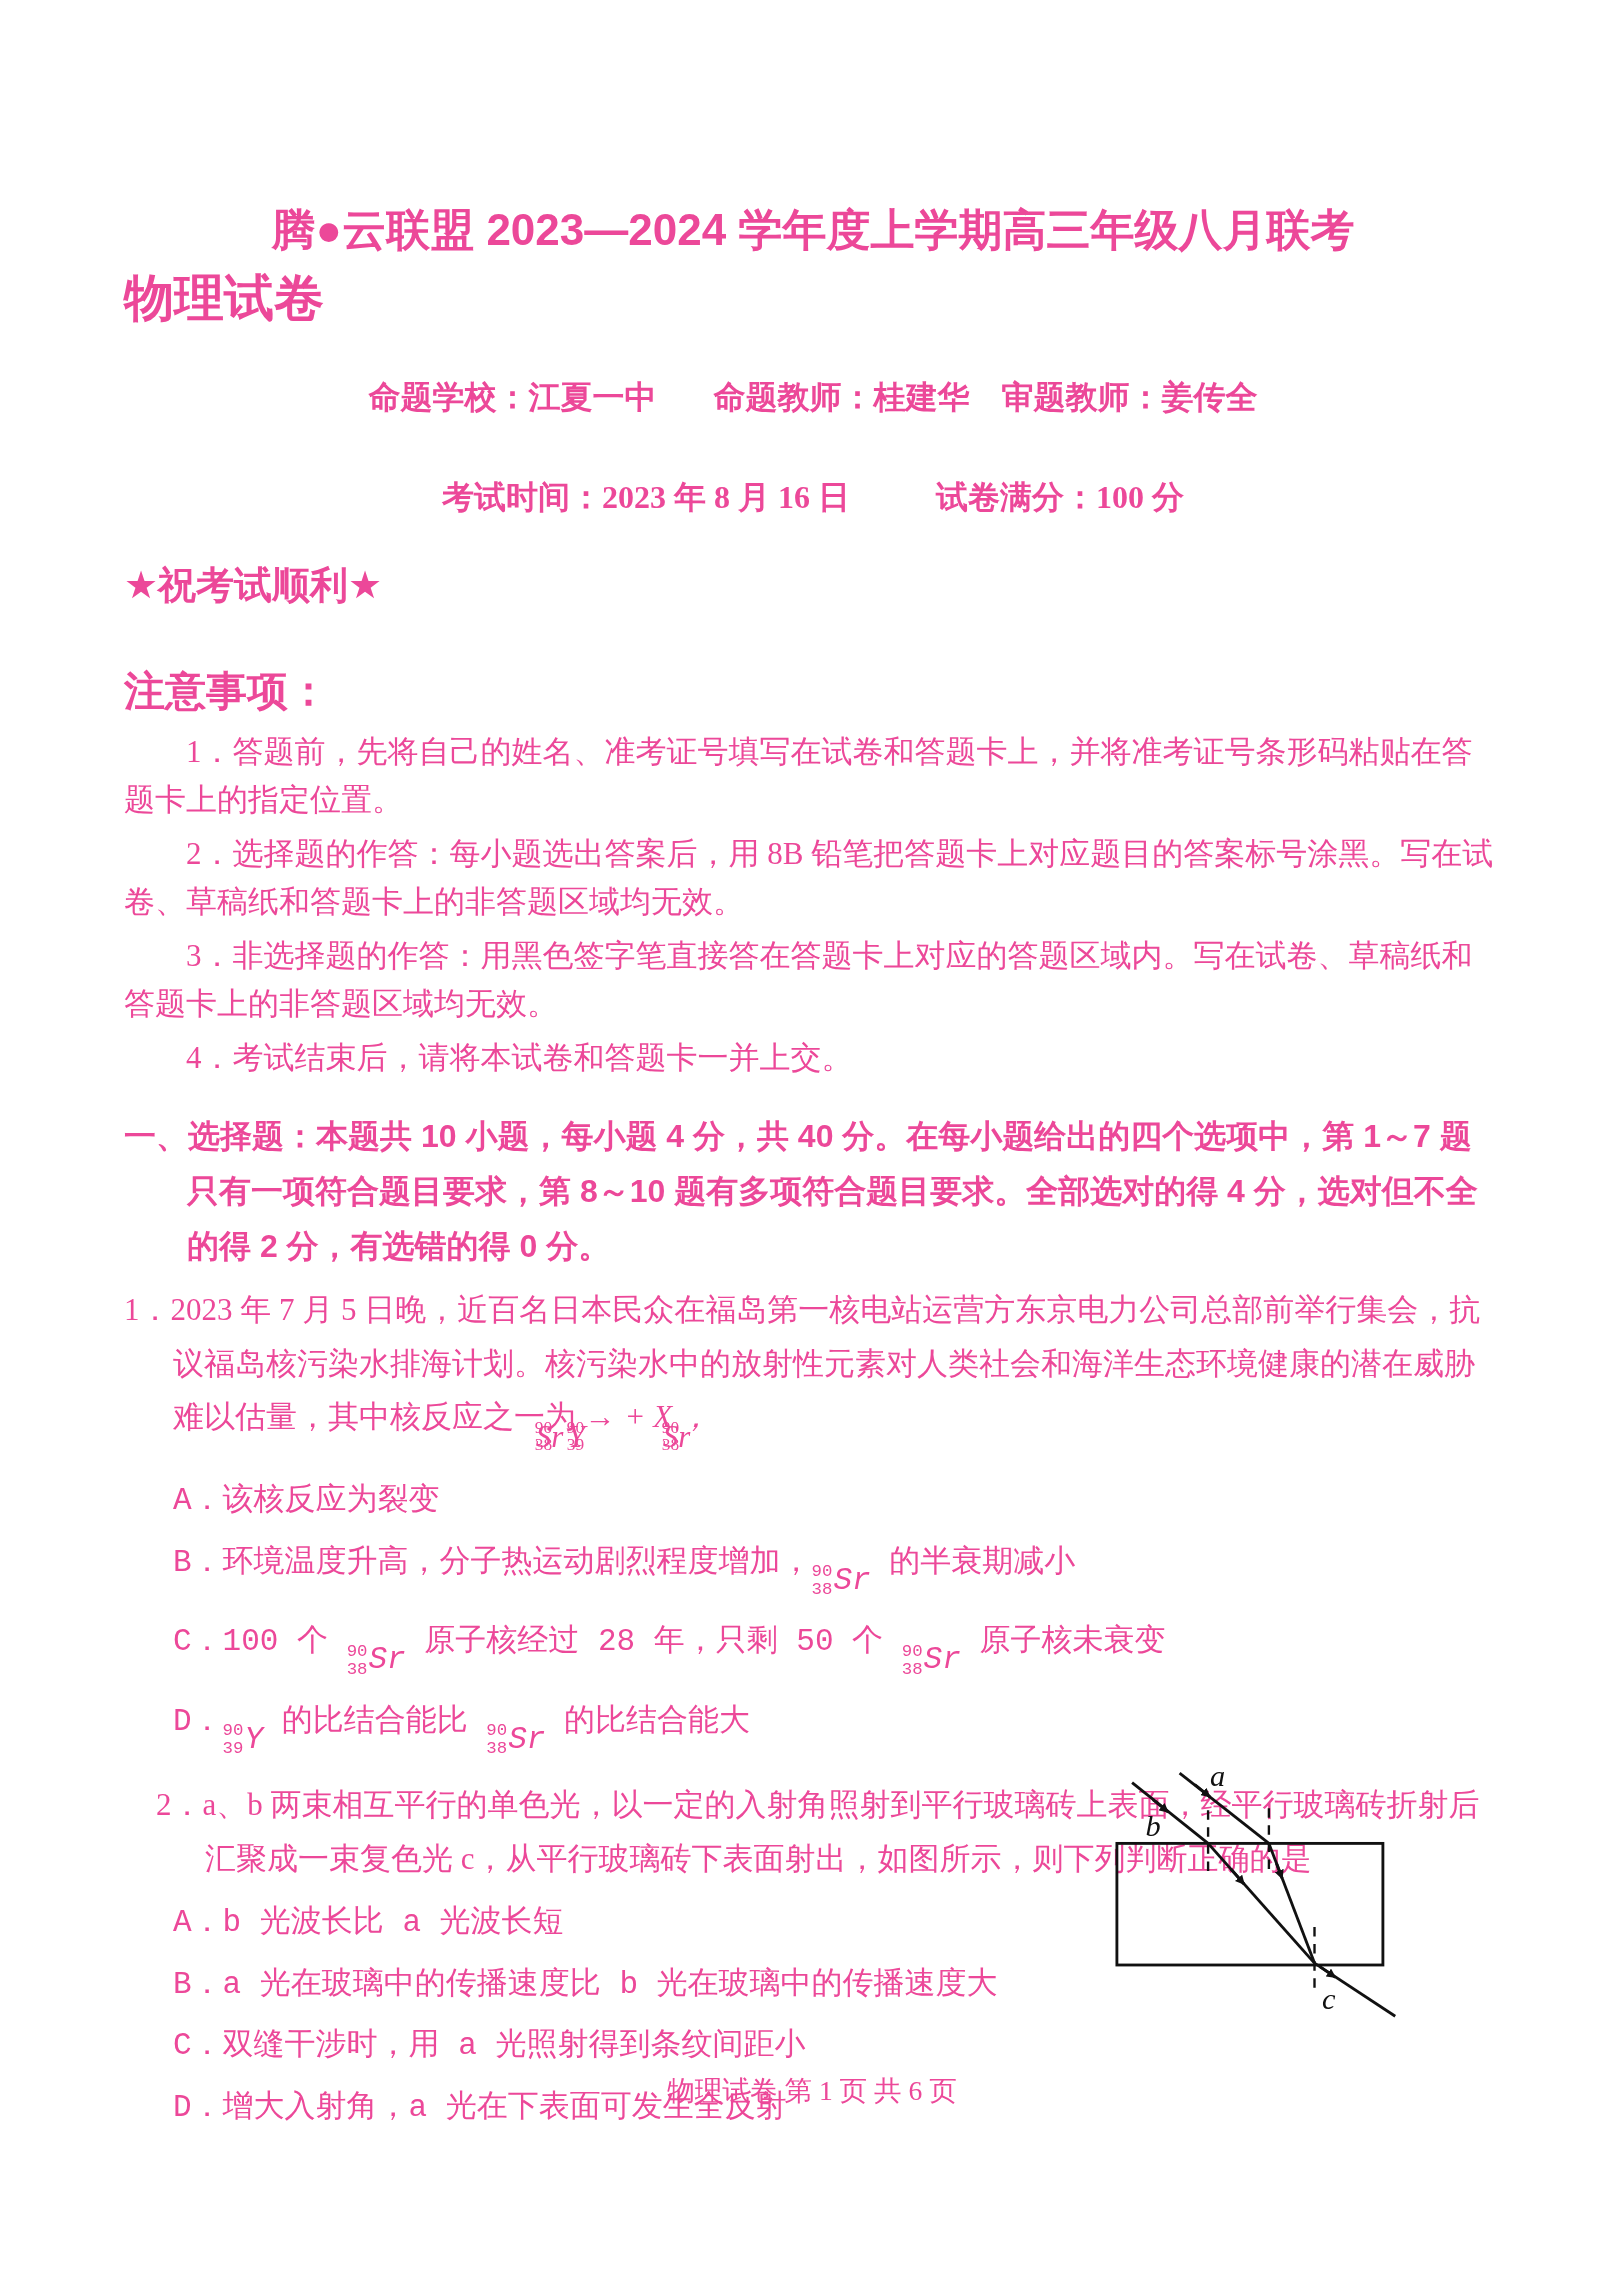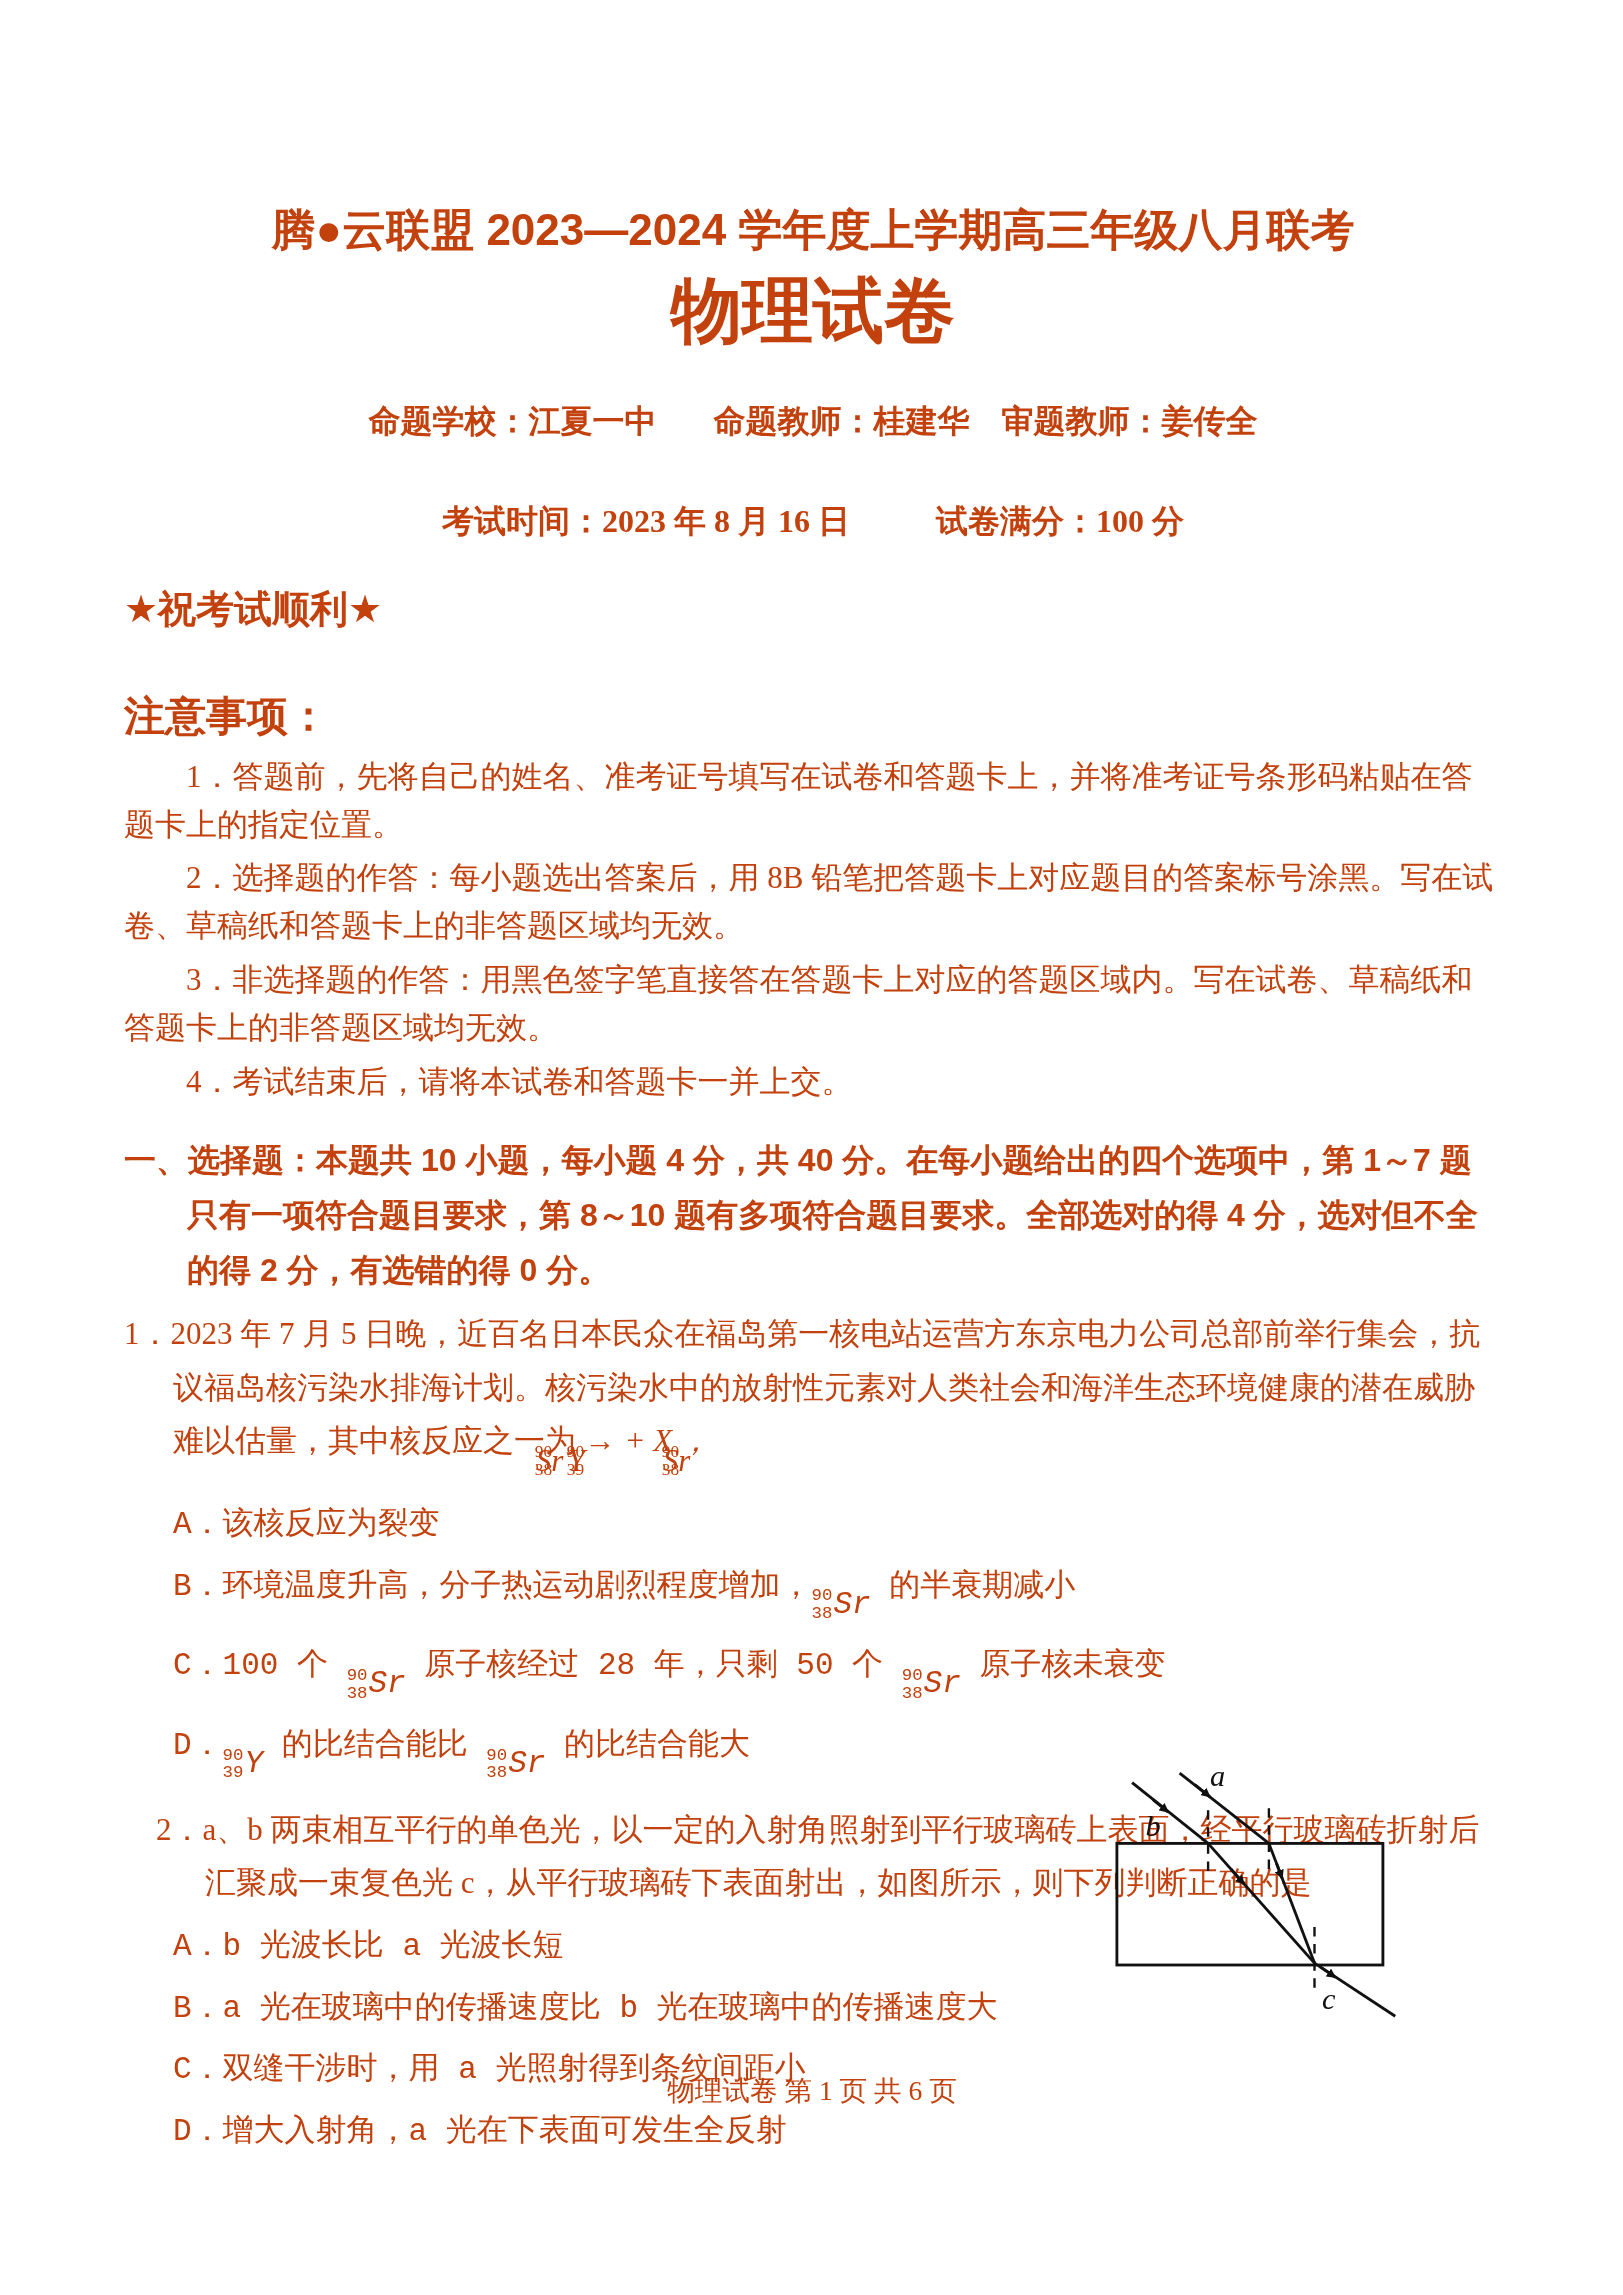--- a/index.html
+++ b/index.html
@@ -1,38 +1,38 @@
 <!DOCTYPE html>
 <html style="font-size:15px"><head>
 <meta charset="utf-8">
 <style>
   html,body{margin:0;padding:0;background:#e8e8e8;}
   .page{
     position:relative;
     width:1624px;height:2296px;
     margin:0 auto;
     background:#ffffff;
-    color:#c2410c;
+    color:#ec4899;
     font-family:"Liberation Serif","DejaVu Serif",serif;
     font-size:31px;
     overflow:hidden;
   }
   .content{padding:204px 122px 0 124px;}
 
   .league-title{
     margin:0 0 13.3px 0;
     text-align:center;
     font-family:"Liberation Sans","DejaVu Sans",sans-serif;
     font-weight:700;font-size:44px;line-height:1.2;
   }
   .paper-title{
     margin:0 0 49px 0;
-    text-align:center;
-    font-family:"Liberation Sans","DejaVu Sans",sans-serif;
-    font-weight:700;font-size:71px;line-height:1.15;
+    text-align:left;
+    font-family:"Liberation Sans","DejaVu Sans",sans-serif;
+    font-weight:700;font-size:50px;line-height:1.15;
   }
   .meta{
     text-align:center;font-weight:700;font-size:32px;line-height:1.3;
   }
   .meta1{margin:0 0 59px 0;}
   .meta1 .gap-lg{display:inline-block;width:57px;}
   .meta1 .gap-sm{display:inline-block;width:32px;}
   .meta2{margin:0 0 44px 0;}
   .meta2 .gap-lg{display:inline-block;width:86px;}
   .wish{

